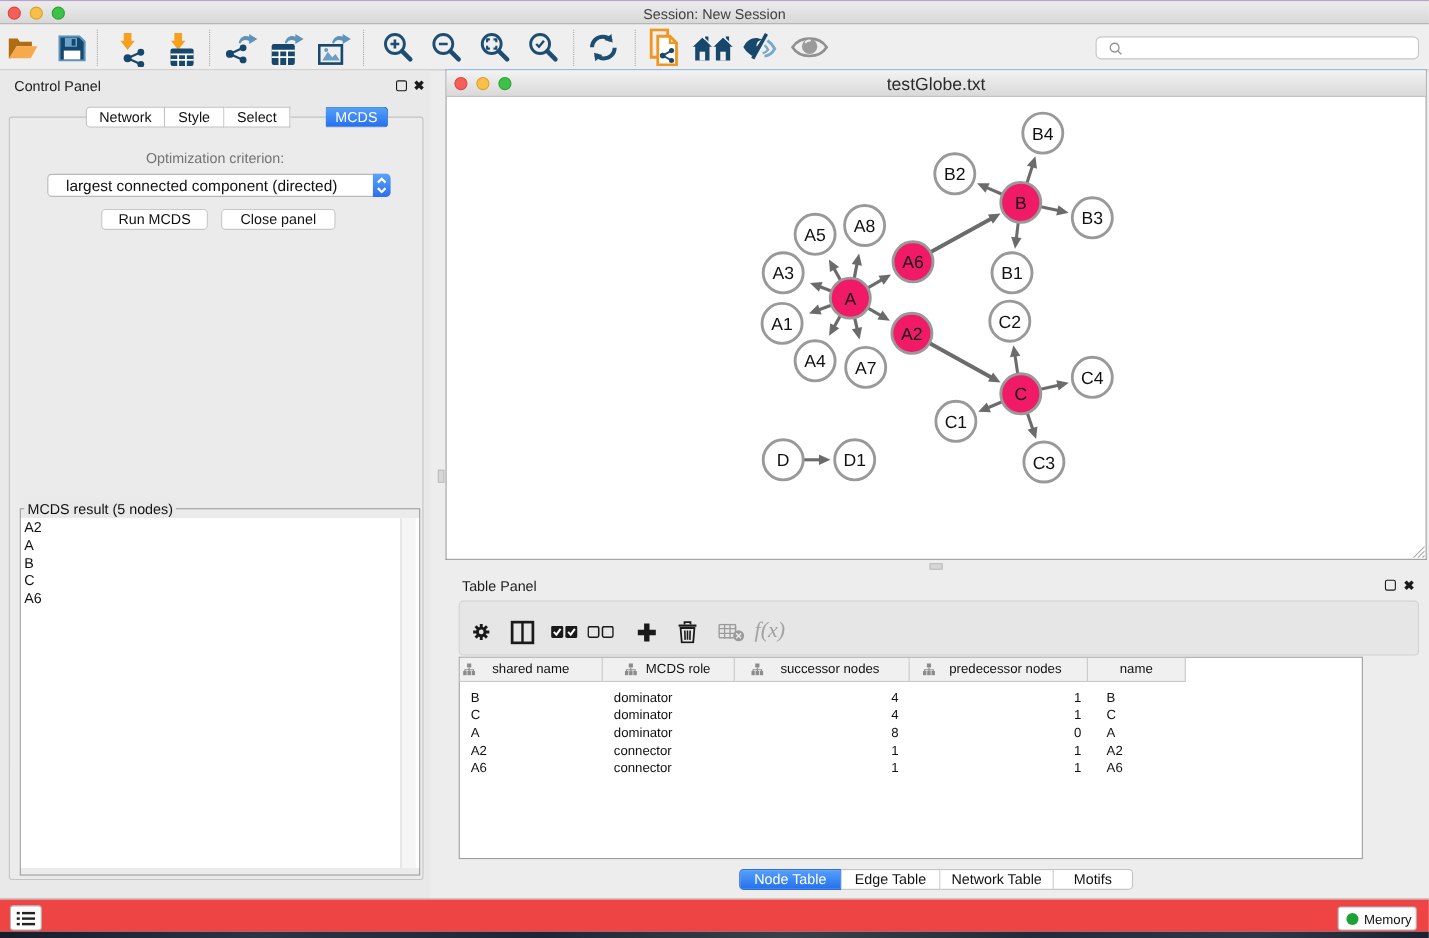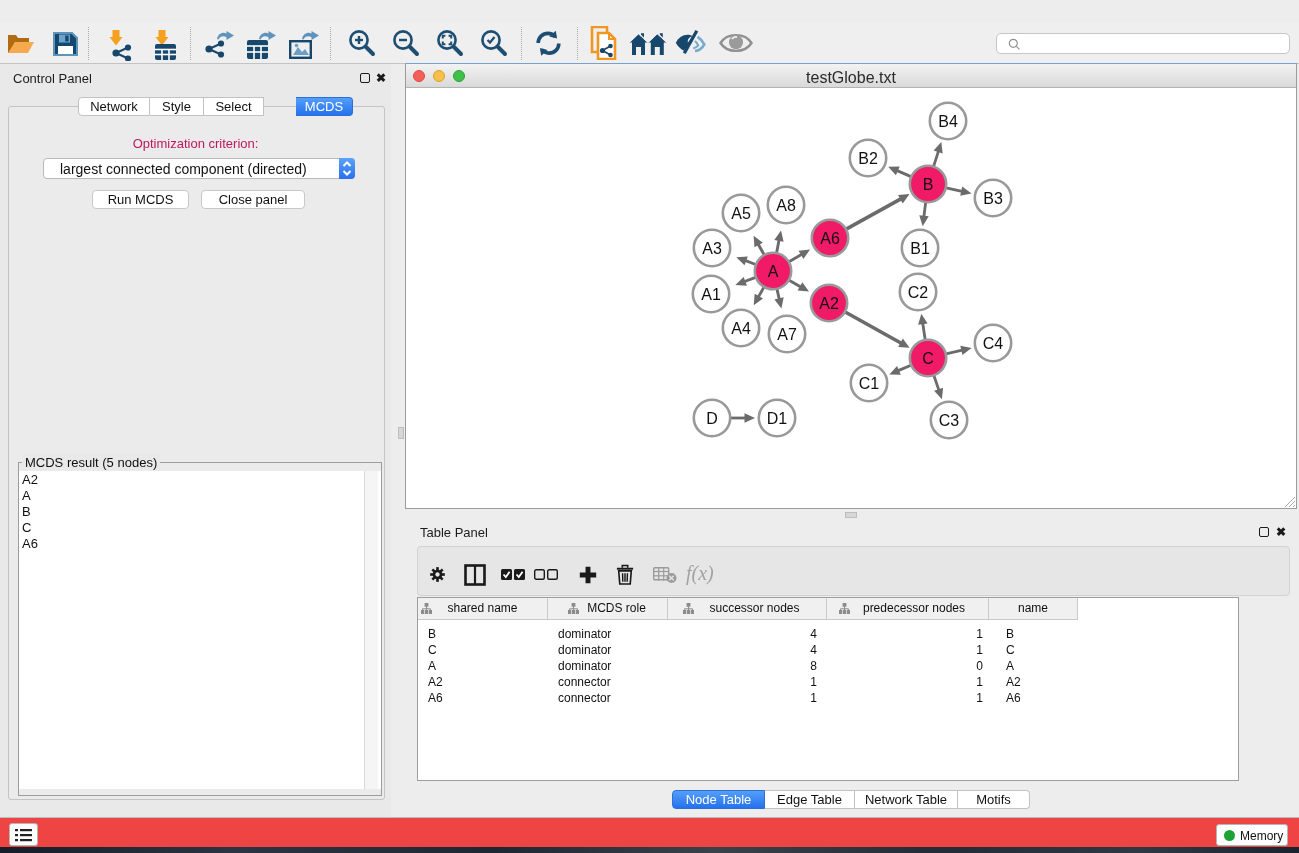--- a/index.html
+++ b/index.html
@@ -33,21 +33,21 @@
 .seg .tab { height:19px; background:#fff; border:1px solid #c2c2c2; border-left:none;
   font-size:13px; color:#111; display:flex; align-items:center; justify-content:center; padding-bottom:1px; }
 .seg .tab:first-child { border-left:1px solid #c2c2c2; border-radius:4px 0 0 4px; }
 .seg .tab:last-child { border-radius:0 4px 4px 0; }
 .seg .tab.sel { background:linear-gradient(#559ff9,#2571ee); color:#fff; border-color:#2c6fd8; }
 
 
 #cp-pane { position:absolute; left:8px; top:42px; width:377px; height:694px;
   background:#ebebeb; border:1px solid #c4c4c4; border-radius:3px; }
 #opt-label { position:absolute; left:0; top:136px; width:391px; text-align:center;
-  font-size:13px; color:#be185d; }
+  font-size:13px; color:#737373; }
 #dropdown { position:absolute; left:43px; top:158px; width:312px; height:21px;
   background:#fff; border:1px solid #b9b9b9; border-radius:4px; font-size:14px;
   color:#111; line-height:20px; padding-left:16px; }
 #dd-btn { position:absolute; right:-1px; top:-1px; width:16px; height:21px;
   background:linear-gradient(#5ba2f9,#2a70ef); border-radius:0 4px 4px 0; }
 .btn { position:absolute; height:19px; background:#fff; border:1px solid #c8c8c8;
   border-radius:4px; font-size:13px; color:#111; text-align:center; line-height:17px; }
 
 
 #fieldset { position:absolute; left:18px; top:462px; width:364px; height:334px;
@@ -84,20 +84,26 @@
 
 #statusbar { left:0; top:817px; width:1299px; height:30px; background:#ef4444;
   border-top:1px solid #bdbdbd; }
 #desktop { left:0; top:847px; width:1299px; height:6px;
   background:linear-gradient(90deg,#141d29,#2b3442 18%,#1d2734 38%,#39424a 55%,#222c38 72%,#2e3844 88%,#1a2430); }
 </style>
 </head>
 <body>
 <div id="screen">
 
+  <div id="titlebar" class="abs">
+    <div class="tl" style="left:7px; background:#f3605a; border:1px solid #e2463f;"></div>
+    <div class="tl" style="left:27px; background:#f7c04a; border:1px solid #dfa023;"></div>
+    <div class="tl" style="left:47px; background:#3fc04a; border:1px solid #28a532;"></div>
+    <div id="title-text">Session: New Session</div>
+  </div>
 
   <div id="toolbar" class="abs">
     <div class="tsep" style="left:88px;"></div>
     <div class="tsep" style="left:190px;"></div>
     <div class="tsep" style="left:330px;"></div>
     <div class="tsep" style="left:521px;"></div>
     <div class="tsep" style="left:577px;"></div>
     <div id="icons-holder">
 
       <svg class="abs" style="left:7px;top:9px;" width="29" height="23" viewBox="0 0 29 23">

